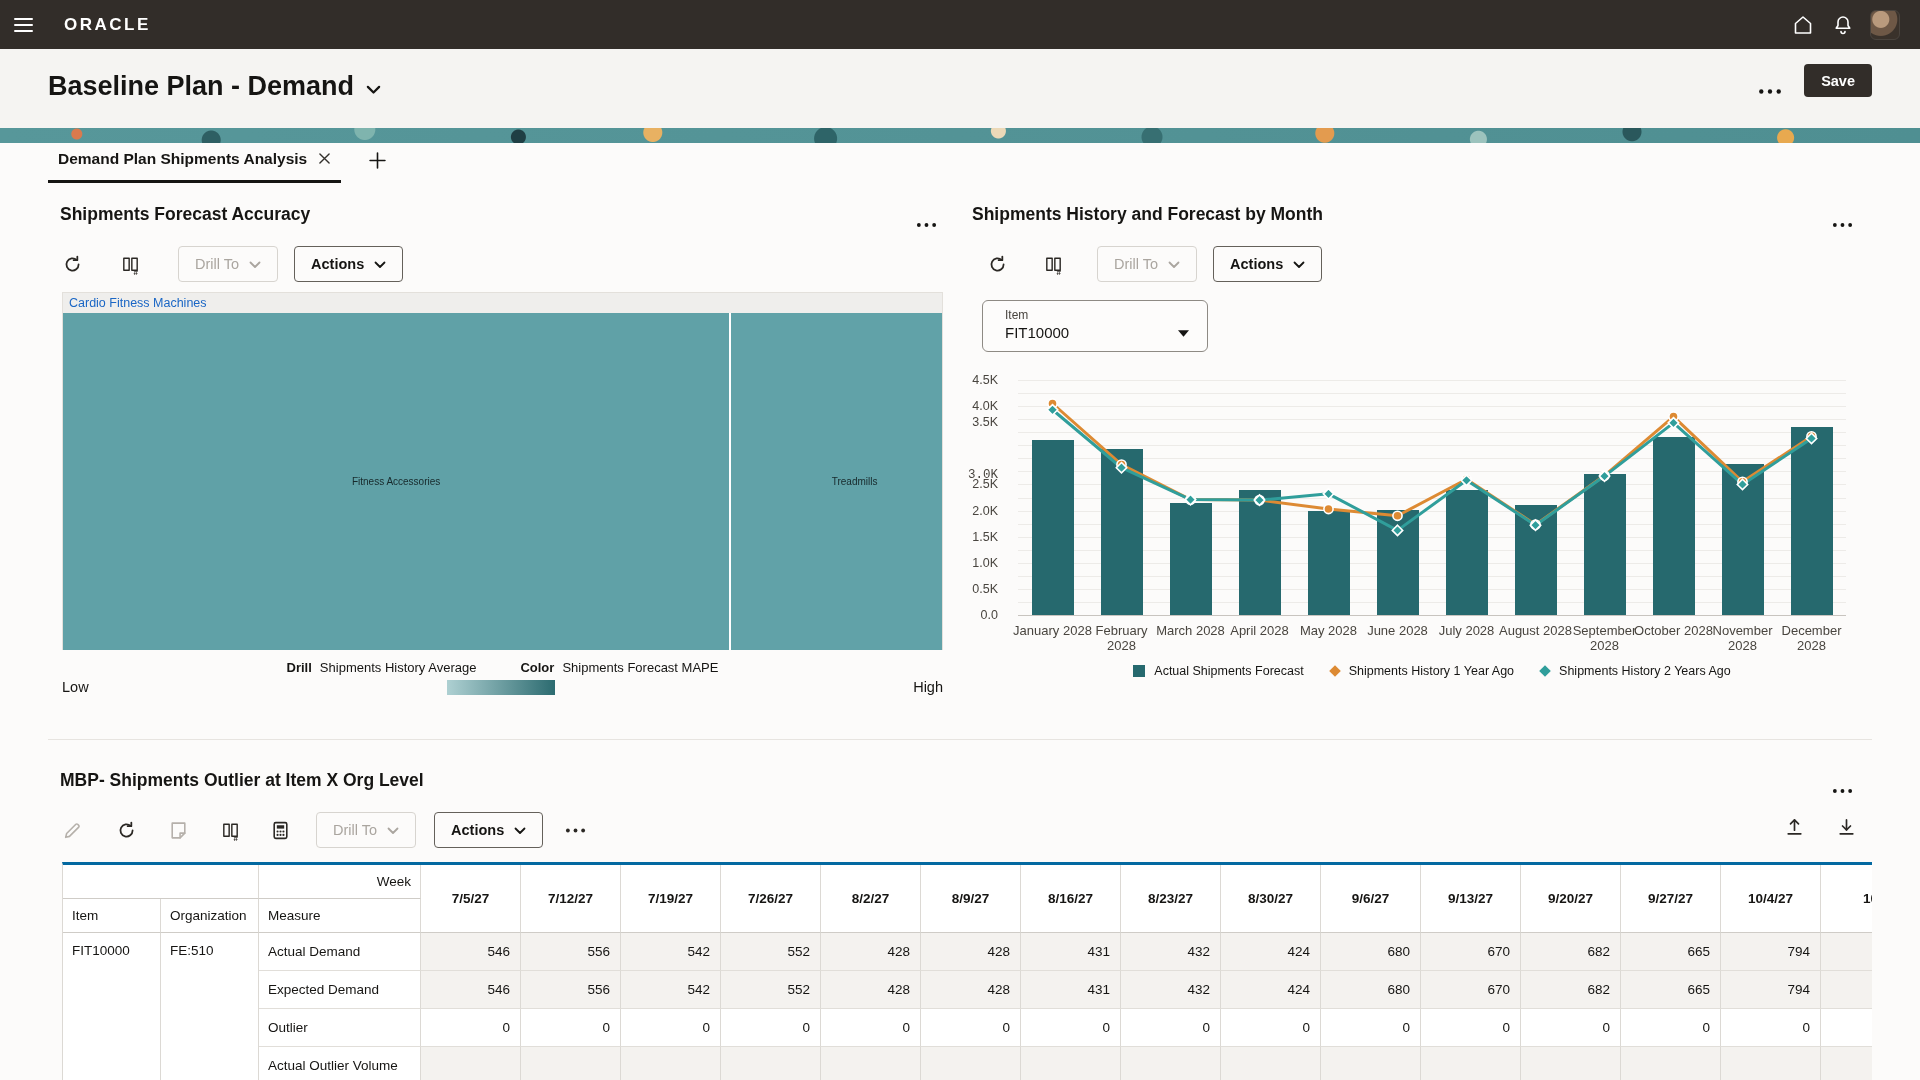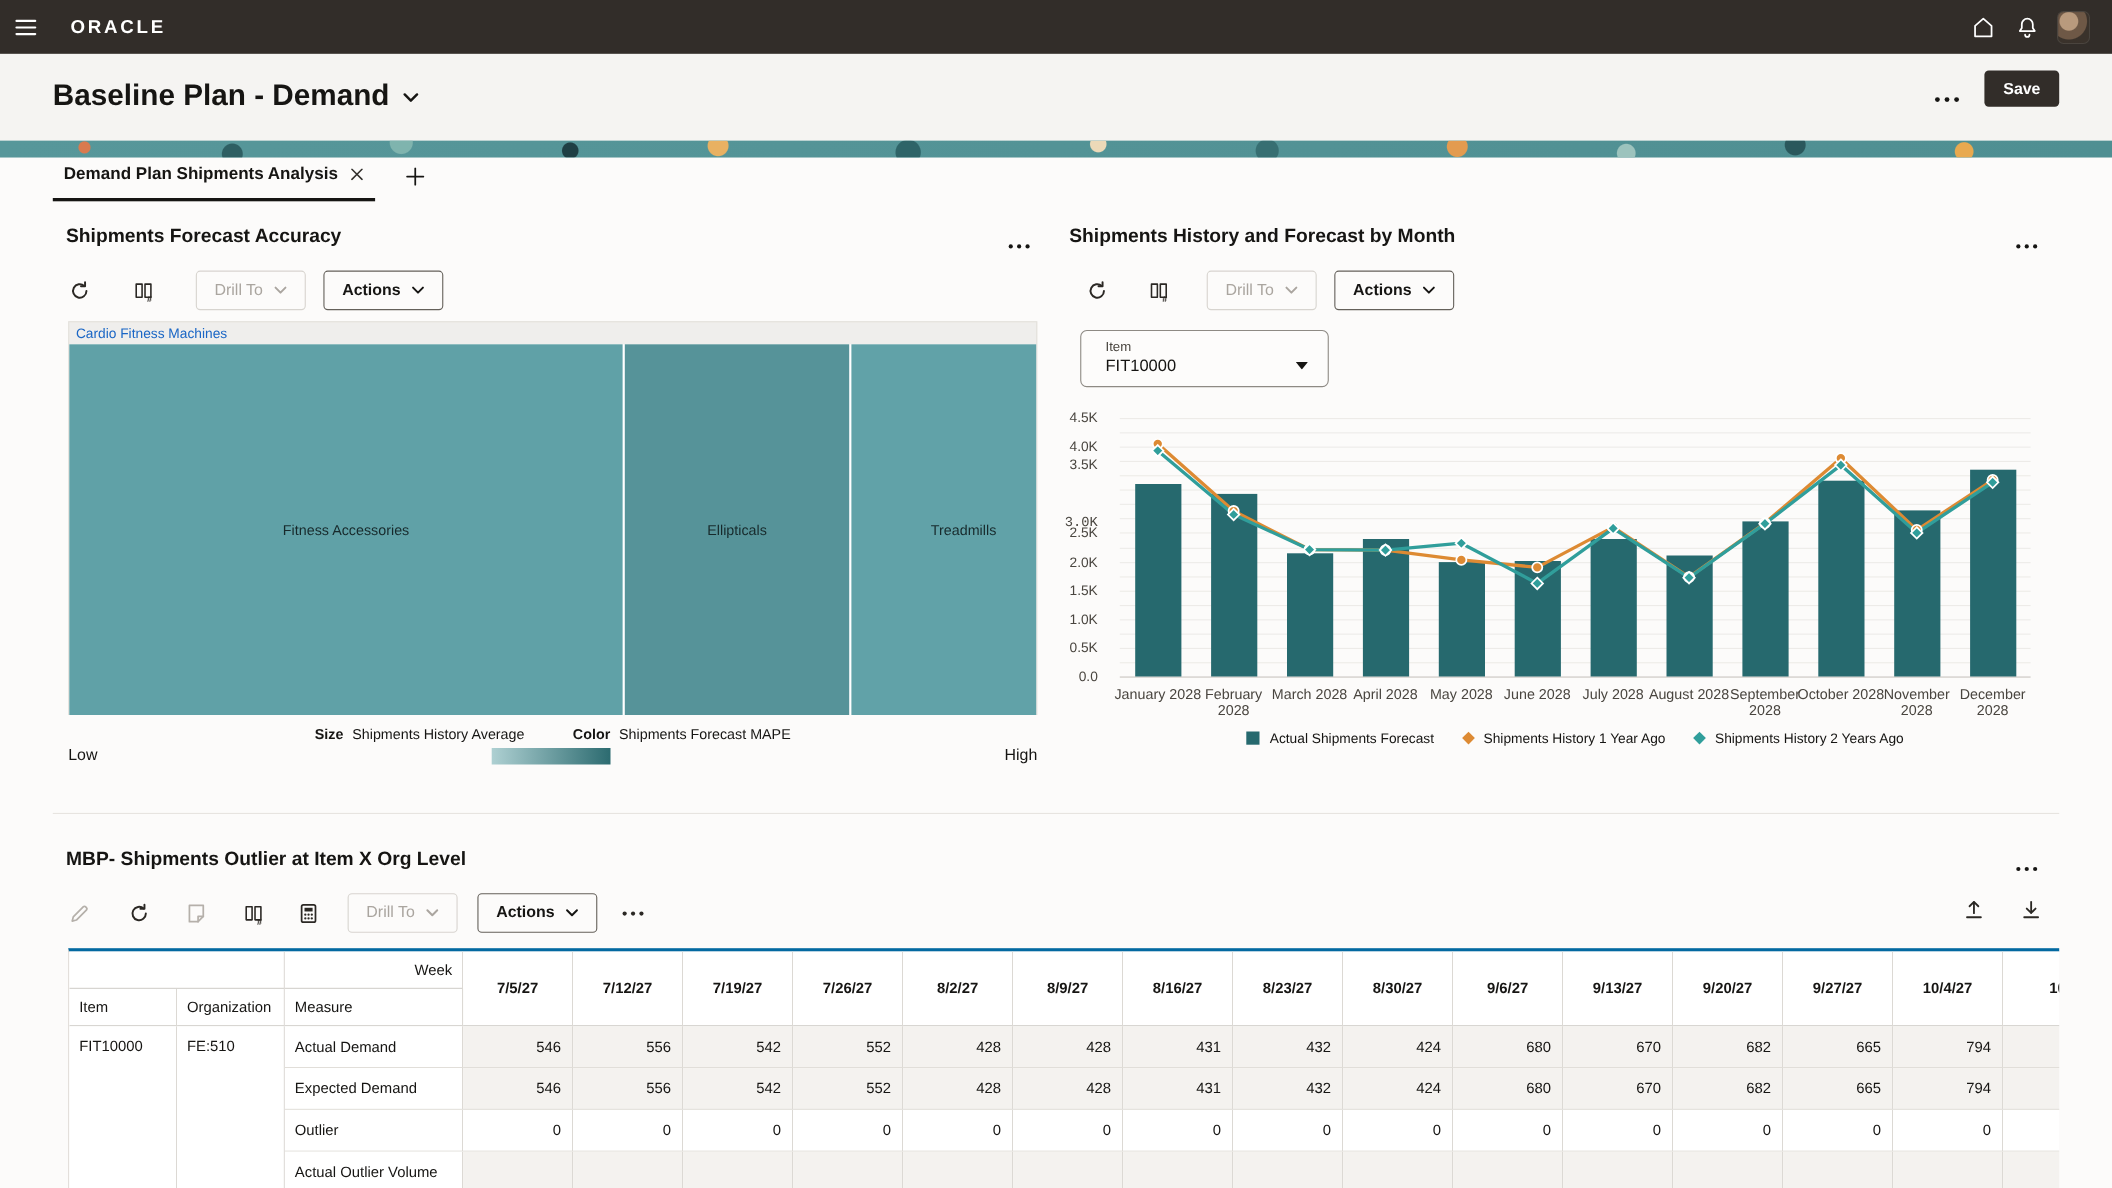--- a/index.html
+++ b/index.html
@@ -66,21 +66,21 @@
   .btn { height:36px; border-radius:4px; background:transparent; display:flex; align-items:center; gap:10px; padding:0 16px; font-size:14.5px; font-family:inherit; white-space:nowrap; }
   .btn .chev svg { width:12px; height:8px; }
   .btn.disabled { border:1px solid #d7d4cf; color:#aaa59f; }
   .btn.enabled { border:1px solid #64605a; color:#161513; font-weight:600; }
 
   
   .treemap { position:absolute; left:62px; top:292px; width:881px; height:358px; border:1px solid #e3e0db; background:#efeeec; }
   .treemap-parent { height:20px; display:flex; align-items:center; padding-left:6px; font-size:12.5px; color:#1a66c5; }
   .treemap-cells { display:flex; height:337px; gap:2px; background:#fff; }
   .treemap-cell { display:flex; align-items:center; justify-content:center; }
-  .treemap-cell span { font-size:13px; color:#17292b; }
+  .treemap-cell span { font-size:10px; color:#17292b; }
   .tm-legend1 { position:absolute; left:62px; top:660px; width:881px; display:flex; justify-content:center; gap:44px; font-size:13px; }
   .tm-legend1 b { font-weight:700; margin-right:8px; }
   .tm-legend2 { position:absolute; left:62px; top:679px; width:881px; display:flex; justify-content:space-between; align-items:center; font-size:14.5px; }
   .tm-grad { width:108px; height:15px; margin:0 2px; }
 
   
   .item-select { position:absolute; left:982px; top:300px; width:226px; height:52px; border:1px solid #8e8a84; border-radius:6px; background:#fdfcfb; padding:7px 14px 0 22px; }
   .item-select .lbl { font-size:12px; color:#49453f; }
   .item-select .val { font-size:15px; color:#161513; margin-top:2px; }
   .item-caret { position:absolute; right:18px; top:22px; width:11px; height:7px; color:#161513; }
@@ -208,30 +208,27 @@
           </svg></span>
     </button>
   </div>
 
   <div class="treemap">
     <div class="treemap-parent">Cardio Fitness Machines</div>
     <div class="treemap-cells" id="treemap-cells">
         <div class="treemap-cell" style="flex-grow: 526; flex-basis: 0px; background: rgb(96, 161, 167);">
           <span>Fitness Accessories</span>
         </div>
-        <div class="treemap-cell" style="flex-grow: 213; flex-basis: 0px; background: rgb(86, 147, 153);">
-          <span>Ellipticals</span>
-        </div>
         <div class="treemap-cell" style="flex-grow: 138; flex-basis: 0px; background: rgb(97, 162, 168); padding-left: 36px;">
           <span>Treadmills</span>
         </div>
       </div>
   </div>
   <div class="tm-legend1">
-    <span><b>Size</b><span>Shipments History Average</span></span>
+    <span><b>Drill</b><span>Shipments History Average</span></span>
     <span><b>Color</b><span>Shipments Forecast MAPE</span></span>
   </div>
   <div class="tm-legend2">
     <span>Low</span>
     <span class="tm-grad" id="tm-grad" style="background: linear-gradient(90deg, rgb(174, 208, 210), rgb(44, 107, 112));"></span>
     <span>High</span>
   </div>
 
   <div class="panel-title" style="left:972px; top:204px;">Shipments History and Forecast by Month</div>
   <span class="panel-ellipsis" style="left:1832px; top:214px;"><svg viewBox="0 0 22 6" fill="currentColor">

